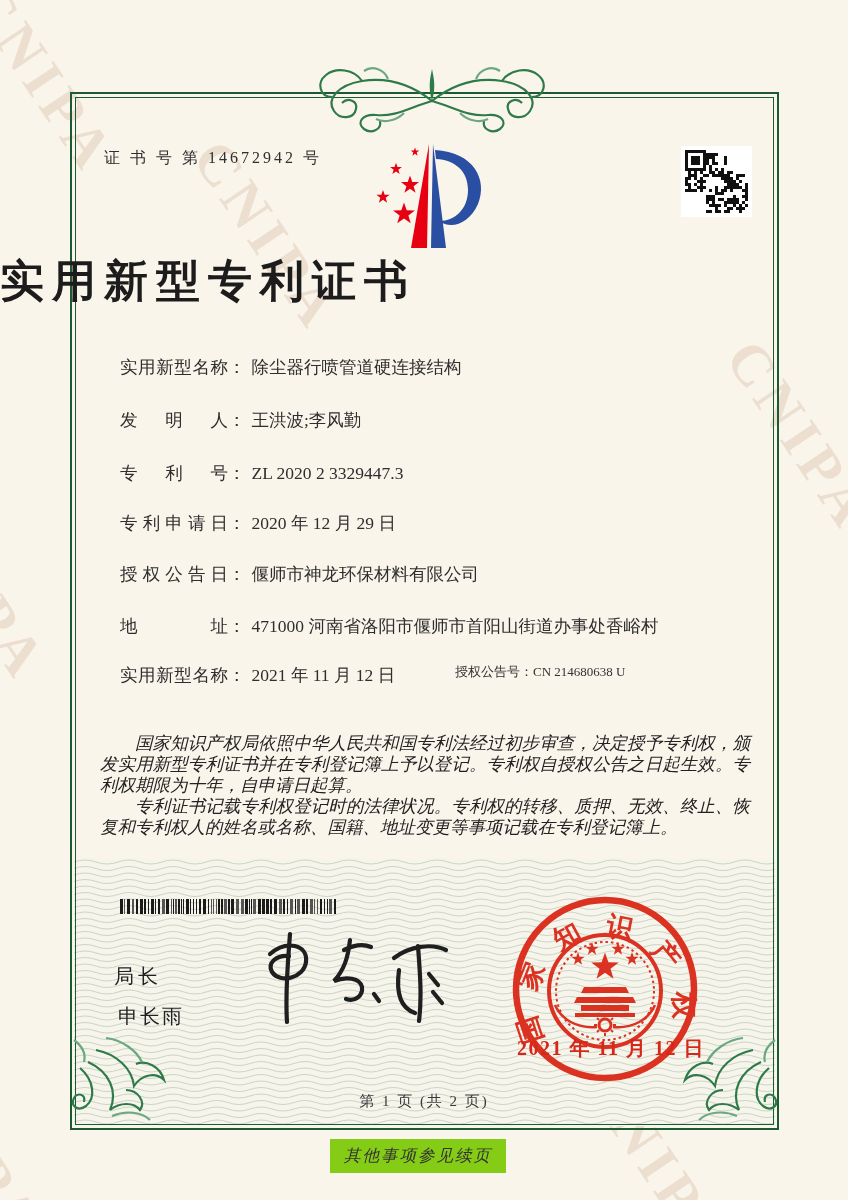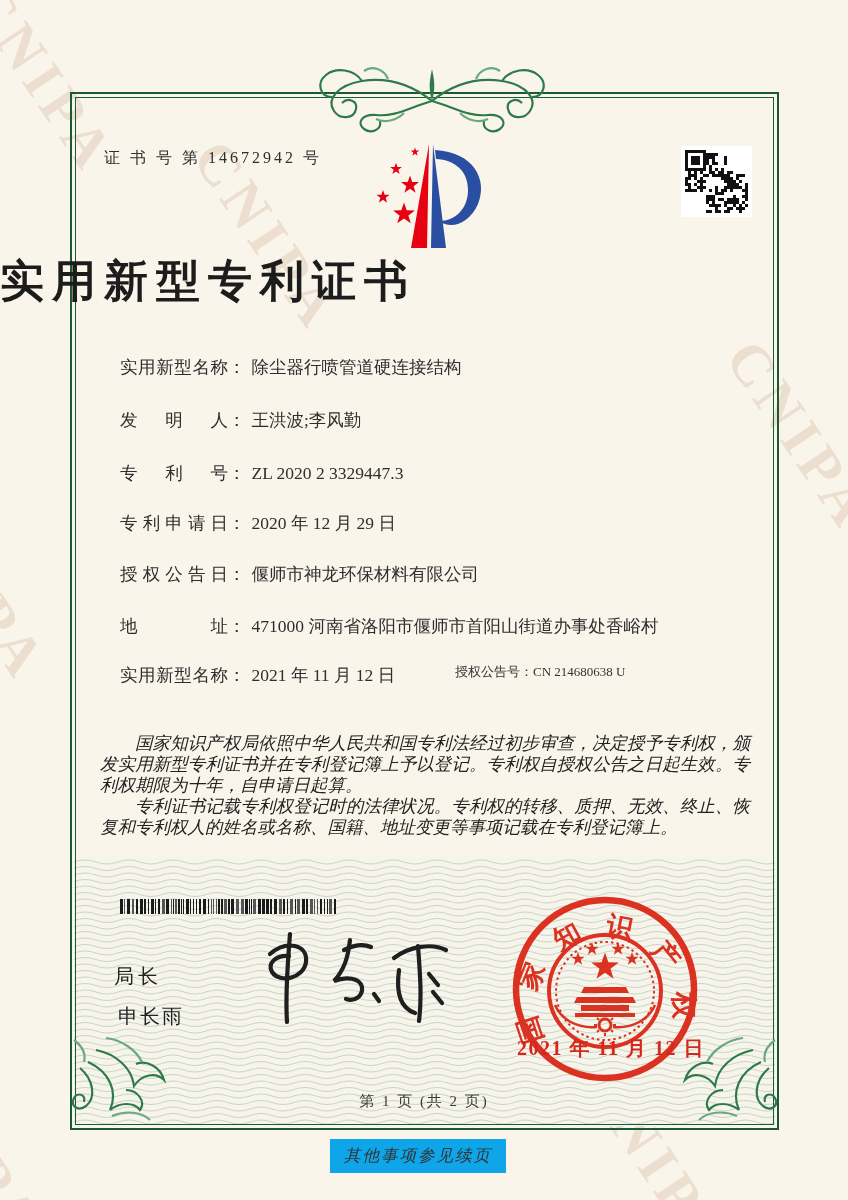--- a/index.html
+++ b/index.html
@@ -55,21 +55,21 @@
   
   .sig-title { position:absolute; left:114px; top:963px; font-family:"Liberation Sans",sans-serif; font-size:20px; color:#222; z-index:4; letter-spacing:4px;}
   .sig-name  { position:absolute; left:118px; top:1003px; font-family:"Liberation Sans",sans-serif; font-size:20px; color:#222; z-index:4; letter-spacing:2px;}
   .signature { position:absolute; left:228px; top:918px; z-index:4; }
   
   .seal { position:absolute; left:509px; top:893px; z-index:5; opacity:.93; }
   .seal-date { position:absolute; left:517px; top:1035px; z-index:6; font-size:20px; font-weight:600; letter-spacing:1.5px; color:#d6281a; white-space:nowrap; }
   
   .page-info { position:absolute; left:0; top:1092px; width:848px; text-align:center; font-size:15px; letter-spacing:2px; color:#3a3a3a; z-index:4; }
   .cont-note {
-    position:absolute; left:330px; top:1139px; z-index:4; background:#0ea5e9;
+    position:absolute; left:330px; top:1139px; z-index:4; background:#84cc16;
     padding:6px 14px; font-style:italic; font-size:16.5px; color:#333; letter-spacing:2px;
   }
   svg { display:block; }
 </style>
 </head>
 <body>
 
 <div class="page">
 
   <svg width="0" height="0" style="position:absolute">

